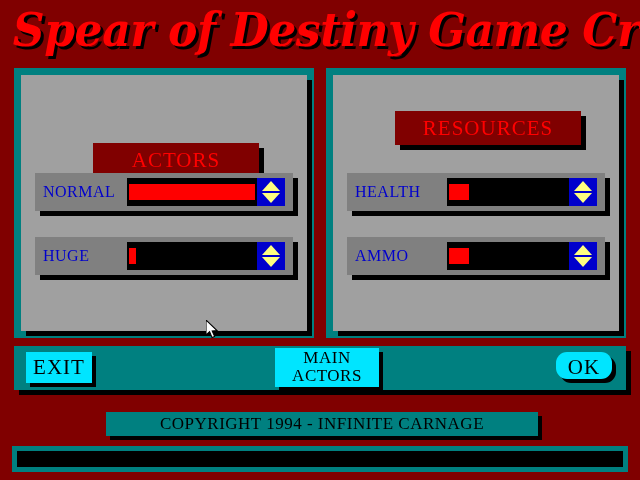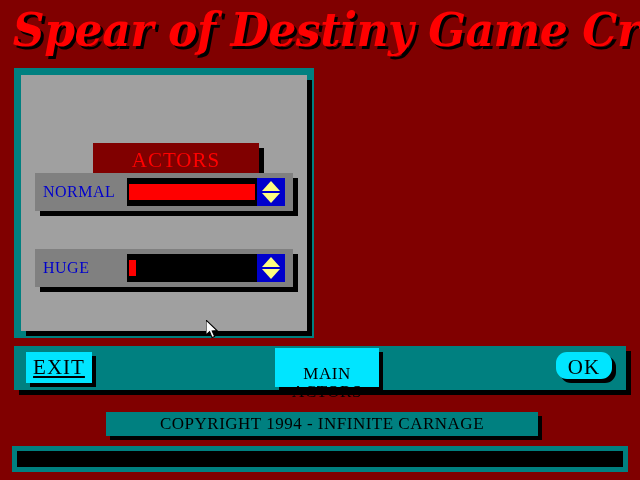--- a/index.html
+++ b/index.html
@@ -79,21 +79,21 @@
   
   .slider-row {
     position: absolute;
     left: 14px;
     width: 258px;
     height: 38px;
     background: #808080;
     box-shadow: 5px 5px 0 #000000;
   }
   .row-1 { top: 98px; }
-  .row-2 { top: 162px; margin-top: 12px; }
+  .row-2 { top: 162px; }
 
   .slider-label {
     position: absolute;
     left: 8px;
     top: 0;
     height: 38px;
     line-height: 38px;
     font-size: 16px;
     color: #0000cc;
     letter-spacing: 0.5px;
@@ -160,27 +160,26 @@
     color: #000000;
     text-align: center;
     white-space: nowrap;
     cursor: pointer;
   }
   #btn-exit {
     left: 12px; top: 6px;
     width: 66px; height: 31px;
     font-size: 21px; line-height: 31px;
     letter-spacing: 1px;
-    text-decoration: underline;
   }
   #btn-main {
     left: 261px; top: 2px;
     width: 104px; height: 39px;
     font-size: 17px; line-height: 18px;
-    padding-top: 17px;
+    padding-top: 1px;
     box-sizing: border-box;
     letter-spacing: 0.5px;
   }
   #btn-main span { display: block; }
   #btn-ok {
     left: 542px; top: 6px;
     width: 56px; height: 27px;
     font-size: 21px; line-height: 31px;
     letter-spacing: 1px;
     border-radius: 11px;
@@ -270,20 +269,49 @@
           <div class="spinner">
             <div class="tri tri-up"></div>
             <div class="tri tri-down"></div>
           </div>
         </div>
       </div>
 
     </div>
   </div>
 
+  <div class="panel" id="panel-resources">
+    <div class="panel-inner">
+
+      <div class="panel-header" id="hdr-resources">RESOURCES</div>
+
+      <div class="slider-row row-1">
+        <div class="slider-label">HEALTH</div>
+        <div class="slider-track track-resources">
+          <div class="slider-fill" style="width: 19.52px;"></div>
+          <div class="spinner">
+            <div class="tri tri-up"></div>
+            <div class="tri tri-down"></div>
+          </div>
+        </div>
+      </div>
+
+      <div class="slider-row row-2">
+        <div class="slider-label">AMMO</div>
+        <div class="slider-track track-resources">
+          <div class="slider-fill" style="width: 19.52px;"></div>
+          <div class="spinner">
+            <div class="tri tri-up"></div>
+            <div class="tri tri-down"></div>
+          </div>
+        </div>
+      </div>
+
+    </div>
+  </div>
 
   <div id="button-bar">
     <div class="btn" id="btn-exit">EXIT</div>
 
     <div class="btn" id="btn-main">
       <span>MAIN</span>
       <span>ACTORS</span>
     </div>
 
     <div class="btn" id="btn-ok">OK</div>

